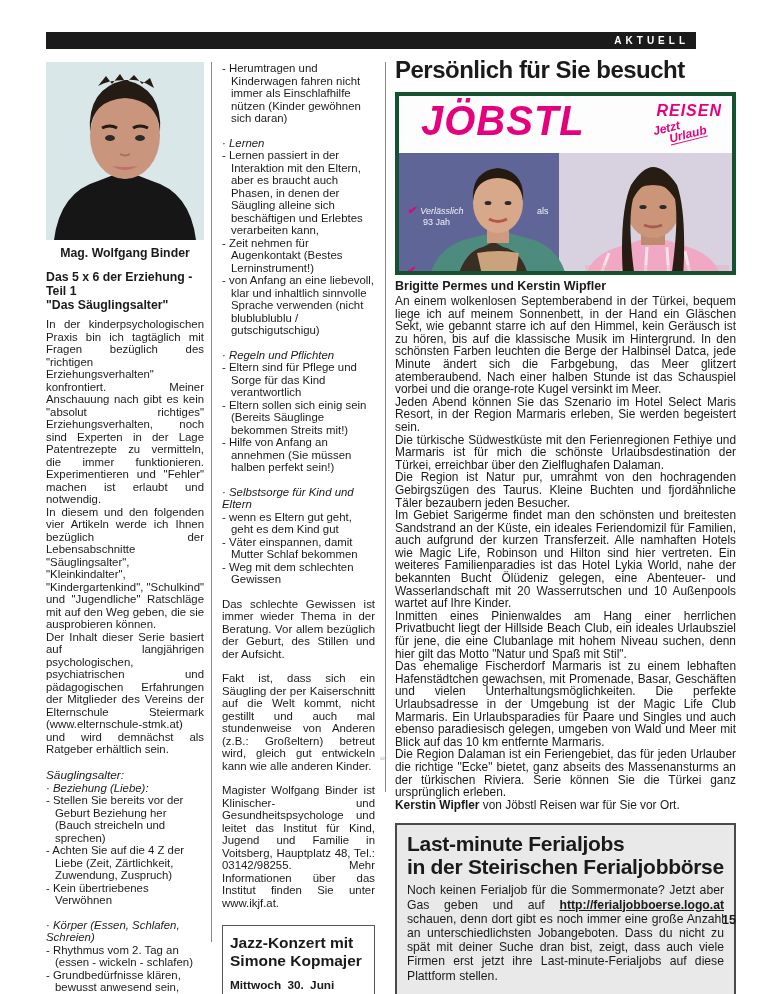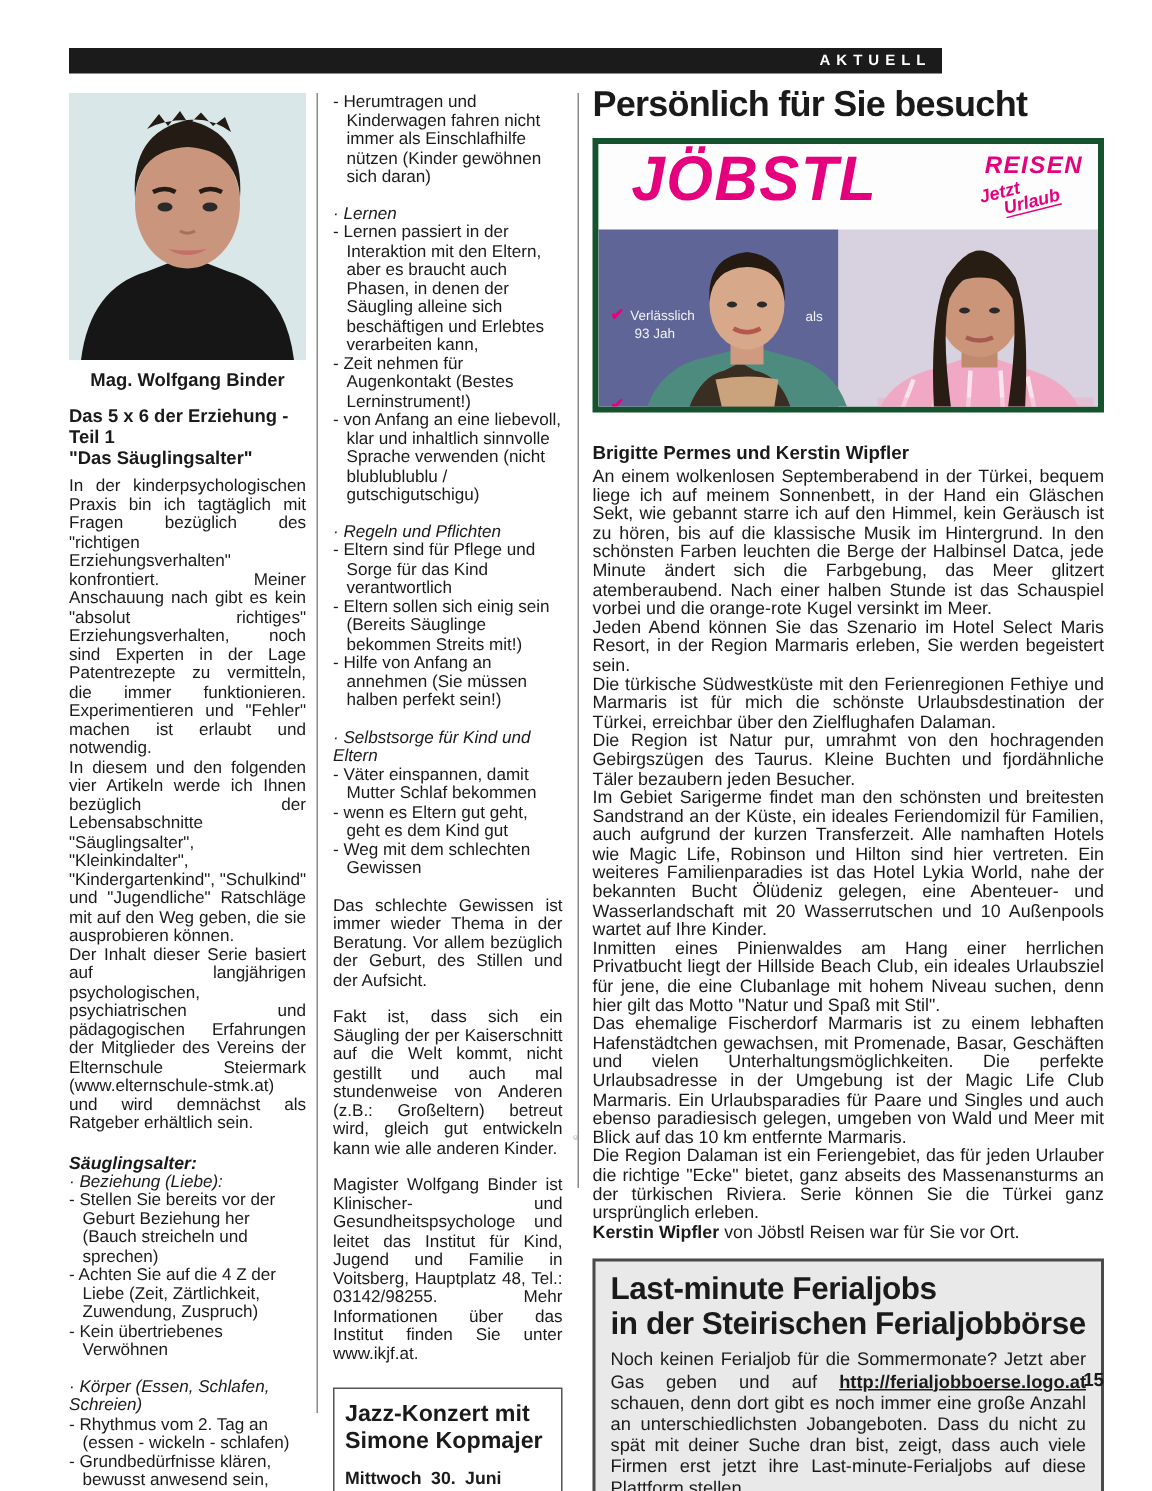--- a/index.html
+++ b/index.html
@@ -2,21 +2,21 @@
 <html><head>
 <meta charset="utf-8">
 <style>
   html,body{margin:0;padding:0;}
   body{
     width:768px;height:994px;position:relative;background:#ffffff;
     font-family:"Liberation Sans",sans-serif;color:#1a1a1a;overflow:hidden;
   }
   
   .masthead{
-    position:absolute;left:46px;top:32px;width:582px;height:17px;
+    position:absolute;left:46px;top:32px;width:650px;height:17px;
     background:#1b1b1b;color:#fff;font-size:10px;font-weight:bold;
     letter-spacing:4px;line-height:17px;text-align:right;padding-right:7px;
     box-sizing:border-box;
   }
   
   .rule{position:absolute;width:1px;background:#8a8a8a;}
   .rule-left{left:211px;top:62px;height:880px;}
   .rule-right{left:385px;top:62px;height:730px;}
 
   .col{position:absolute;top:62px;}
@@ -27,42 +27,42 @@
   .body{font-size:11.4px;line-height:12.5px;margin:0;}
   .just{text-align:justify;}
   .li{font-size:11.4px;line-height:12.5px;padding-left:9px;text-indent:-9px;margin:0;}
   .group-head{font-size:11.4px;line-height:12.5px;font-style:italic;margin:0;}
   .mt6{margin-top:6px;}.mt12{margin-top:12px;}
 
   
   .portrait{width:158px;height:178px;background:#d9e7e9;overflow:hidden;}
   .caption-c{font-size:12.3px;font-weight:bold;text-align:center;margin-top:6px;}
   .article-title{font-size:12.3px;font-weight:bold;line-height:14px;margin-top:10px;}
-  .subhead{font-size:11.8px;font-weight:bold;font-style:italic;margin-top:12px;}
+  .subhead{font-size:11.8px;font-weight:normal;font-style:italic;margin-top:12px;}
 
   
   .event-box{border:1px solid #555;margin-top:16px;padding:8px 7px 9px 7px;}
   .event-title{font-size:15.5px;font-weight:bold;line-height:17.5px;}
   .event-date{font-size:11.8px;font-weight:bold;margin-top:9px;word-spacing:3px;}
 
   
   .headline{font-size:24px;font-weight:bold;letter-spacing:-0.5px;margin:0;}
   .photo{position:relative;width:341px;height:183px;margin-top:8px;border:4px solid #14532d;box-sizing:border-box;background:#fff;overflow:hidden;}
   .logo-band{position:absolute;left:0;top:0;width:100%;height:57px;background:#fdfdfd;}
   .logo-brand{position:absolute;left:22px;top:2px;font-size:40px;font-weight:bold;font-style:italic;color:#e5007d;letter-spacing:1px;transform:scaleY(1.05);}
   .logo-reisen{position:absolute;right:10px;top:6px;font-size:16px;font-weight:bold;font-style:italic;color:#e5007d;letter-spacing:1px;}
   .logo-tagline{position:absolute;right:26px;top:24px;color:#e5007d;font-style:italic;font-weight:bold;font-size:12px;transform:rotate(-14deg);line-height:11px;text-align:left;}
   .logo-tagline .l2{display:block;margin-left:14px;border-bottom:1px solid #e5007d;}
   .photo-lower{position:absolute;left:0;top:57px;width:100%;height:126px;}
   .panel-blue{position:absolute;left:0;top:0;width:48%;height:100%;background:#5f6596;}
   .panel-light{position:absolute;left:48%;top:0;width:52%;height:100%;background:#d8d2e0;}
   .chk-row{position:absolute;color:#f2f2f6;font-size:9px;line-height:10px;}
   .chk{color:#e5007d;font-weight:bold;font-size:11px;margin-right:4px;}
   .credit{position:absolute;left:381px;top:760px;font-size:4.5px;color:#9a9a9a;transform:rotate(-90deg);transform-origin:left top;letter-spacing:1px;}
-  .photo-caption{font-size:12.5px;font-weight:bold;margin-top:20px;margin-bottom:2px;}
+  .photo-caption{font-size:12.5px;font-weight:bold;margin-top:4px;margin-bottom:2px;}
   .rbody{font-size:11.9px;line-height:12.6px;margin:0;text-align:justify;}
 
   
   .jobs-box{border:2px solid #4a4a4a;background:#e9e9e9;margin-top:12px;padding:8px 10px 10px 10px;}
   .jobs-title{font-size:21px;font-weight:bold;line-height:22.5px;letter-spacing:-0.3px;}
   .jobs-body{font-size:12.2px;line-height:14.2px;margin-top:5px;text-align:justify;}
   .u{text-decoration:underline;}
 
   .page-num{position:absolute;left:46px;top:913px;width:690px;text-align:right;font-size:12.5px;font-weight:bold;}
 </style>
@@ -115,22 +115,22 @@
   <div class="li">- Herumtragen und Kinderwagen fahren nicht immer als Einschlafhilfe nützen (Kinder gewöhnen sich daran)</div>
   <div class="group-head mt12">· Lernen</div>
   <div class="li">- Lernen passiert in der Interaktion mit den Eltern, aber es braucht auch Phasen, in denen der Säugling alleine sich beschäftigen und Erlebtes verarbeiten kann,</div>
   <div class="li">- Zeit nehmen für Augenkontakt (Bestes Lerninstrument!)</div>
   <div class="li">- von Anfang an eine liebevoll, klar und inhaltlich sinnvolle Sprache verwenden (nicht blublublublu / gutschigutschigu)</div>
   <div class="group-head mt12">· Regeln und Pflichten</div>
   <div class="li">- Eltern sind für Pflege und Sorge für das Kind verantwortlich</div>
   <div class="li">- Eltern sollen sich einig sein (Bereits Säuglinge bekommen Streits mit!)</div>
   <div class="li">- Hilfe von Anfang an annehmen (Sie müssen halben perfekt sein!)</div>
   <div class="group-head mt12">· Selbstsorge für Kind und Eltern</div>
+  <div class="li">- wenn es Eltern gut geht, geht es dem Kind gut</div>
   <div class="li">- Väter einspannen, damit Mutter Schlaf bekommen</div>
-  <div class="li">- wenn es Eltern gut geht, geht es dem Kind gut</div>
   <div class="li">- Weg mit dem schlechten Gewissen</div>
   <p class="body just mt12">Das schlechte Gewissen ist immer wieder Thema in der Beratung. Vor allem bezüglich der Geburt, des Stillen und der Aufsicht.</p>
   <p class="body just mt12">Fakt ist, dass sich ein Säugling der per Kaiserschnitt auf die Welt kommt, nicht gestillt und auch mal stundenweise von Anderen (z.B.: Großeltern) betreut wird, gleich gut entwickeln kann wie alle anderen Kinder.</p>
   <p class="body just mt12">Magister Wolfgang Binder ist Klinischer- und Gesundheitspsychologe und leitet das Institut für Kind, Jugend und Familie in Voitsberg, Hauptplatz 48, Tel.: 03142/98255. Mehr Informationen über das Institut finden Sie unter www.ikjf.at.</p>
   <div class="event-box">
     <div class="event-title">
       <span>Jazz-Konzert mit</span><br>
       <span>Simone Kopmajer</span>
     </div>
     <div class="event-date">Mittwoch 30. Juni 2010:</div>
@@ -146,21 +146,21 @@
       <span class="logo-brand">JÖBSTL</span>
       <span class="logo-reisen">REISEN</span>
       <span class="logo-tagline">
         <span>Jetzt</span>
         <span class="l2">Urlaub</span>
       </span>
     </div>
     <div class="photo-lower">
       <div class="panel-blue"></div>
       <div class="panel-light"></div>
-      <div class="chk-row" style="left:8px;top:52px;">
+      <div class="chk-row" style="left:8px;top:52px;font-style:italic;">
         <span class="chk">✔</span><span>Verlässlich</span>
       </div>
       <div class="chk-row" style="left:138px;top:53px;">
         <span>als</span>
       </div>
       <div class="chk-row" style="left:24px;top:64px;">
         <span>93 Jah</span>
       </div>
       <div class="chk-row" style="left:8px;top:112px;">
         <span class="chk">✔</span>

